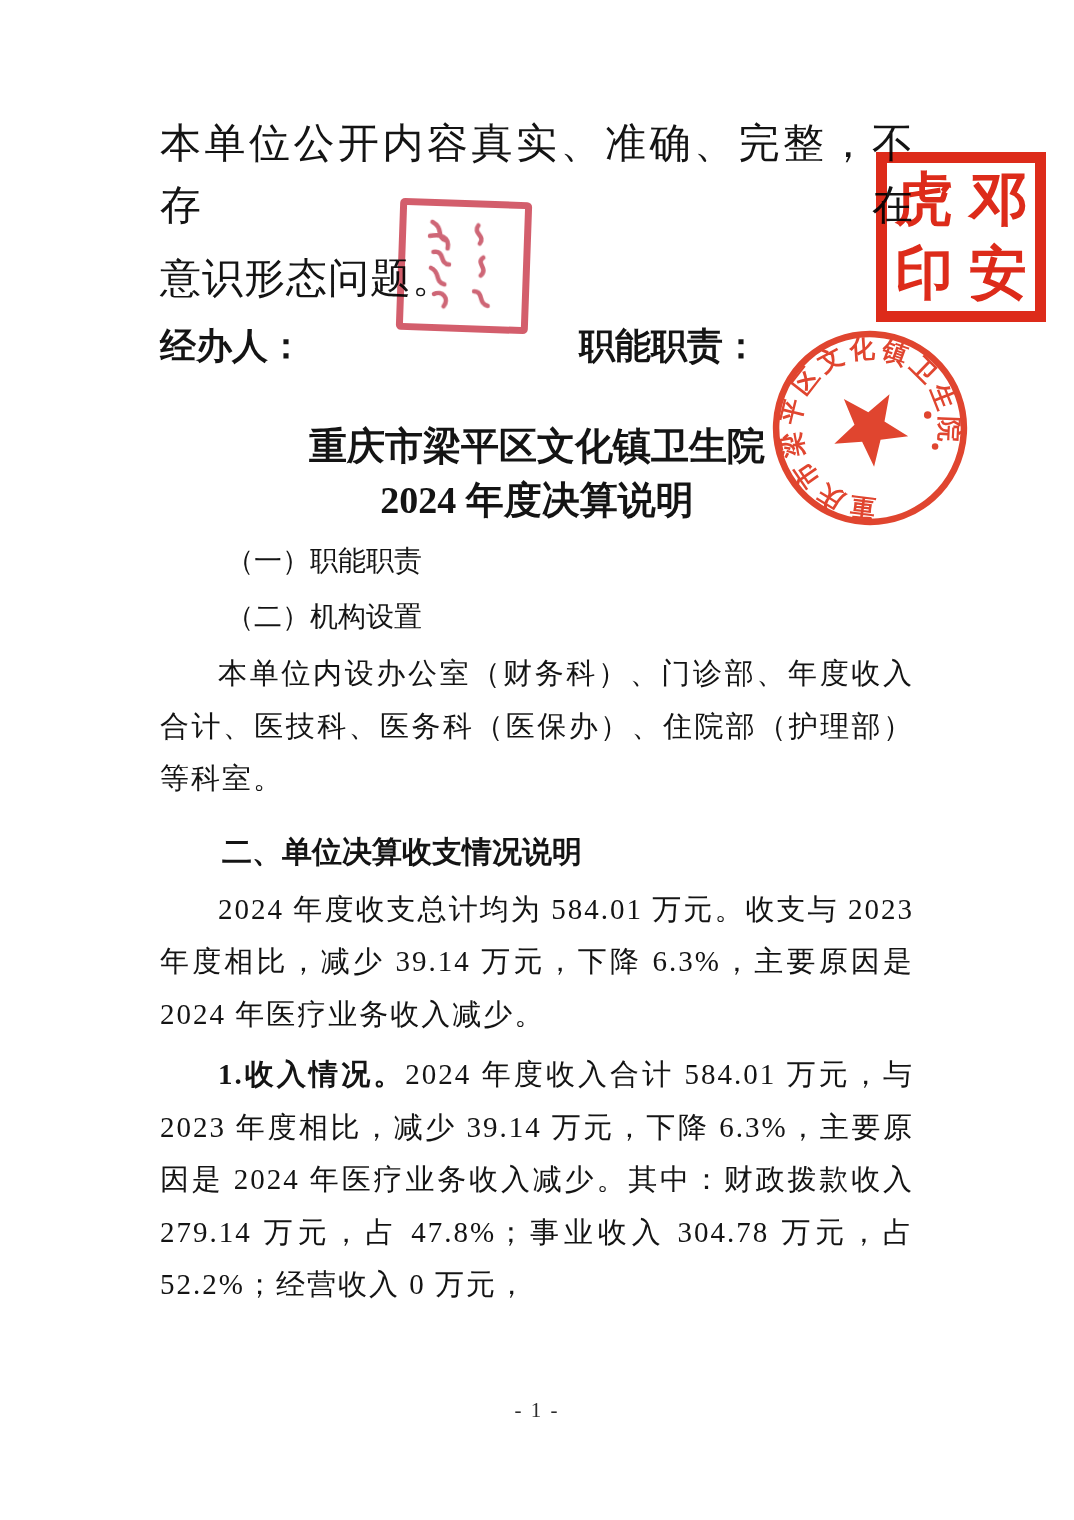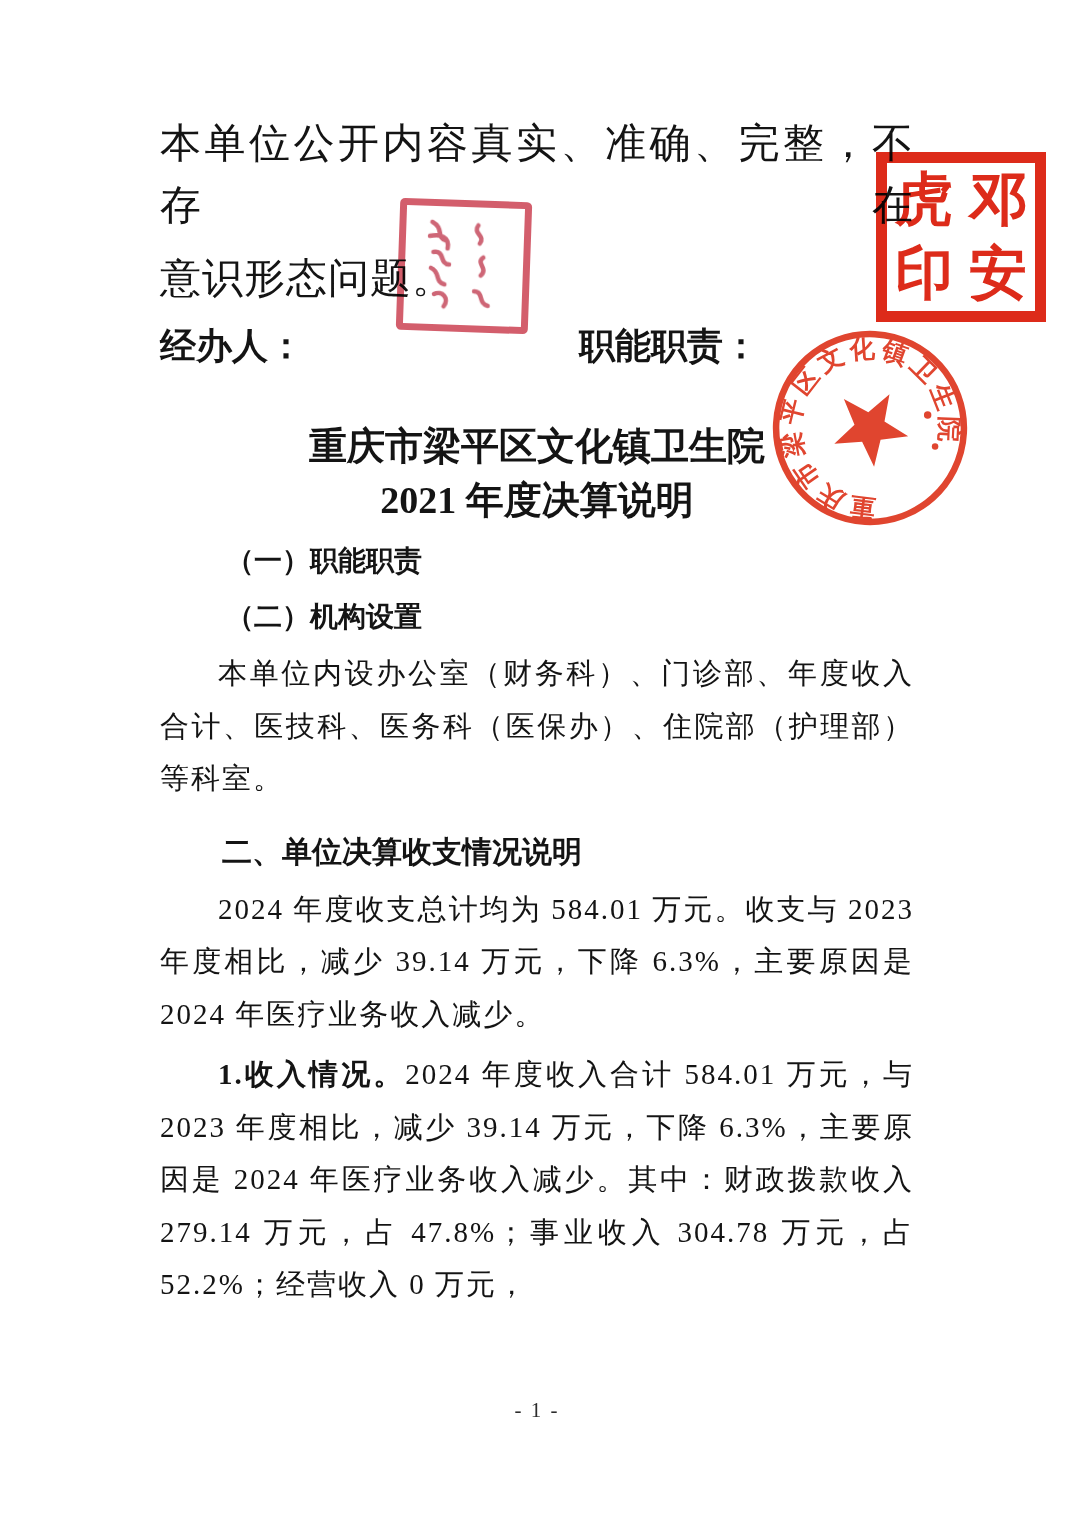--- a/index.html
+++ b/index.html
@@ -19,21 +19,21 @@
   .signers .handler { }
   .signers .head { margin-left:266px; }
 
   .doc-title { margin-top:44px; text-align:center; font-weight:bold; font-size:38px; line-height:54px; }
   .doc-title span { display:block; }
 
   .sec1 {
     margin:24px 0 0 62px; font-family:"Liberation Sans","DejaVu Sans",sans-serif;
     font-weight:bold; font-size:30px; line-height:46px;
   }
-  .sec2 { margin:12px 0 0 66px; font-weight:bold; font-size:28px; line-height:44px; }
+  .sec2 { margin:12px 0 0 66px; font-weight:normal; font-size:28px; line-height:44px; }
 
   p.body {
     margin:8px 0 0 0; font-size:29px; line-height:52.5px;
     text-indent:2em; text-align:justify; letter-spacing:2px;
   }
   p.body .lead { font-weight:bold; }
 
   .footer {
     position:absolute; left:0; right:0; top:1398px; text-align:center;
     font-size:21px; color:#2c2c2c; letter-spacing:2px;
@@ -74,21 +74,21 @@
       <span class="line2">意识形态问题。</span>
     </div>
 
     <div class="signers">
       <span class="handler">经办人：</span>
       <span class="head">职能职责：</span>
     </div>
 
     <div class="doc-title">
       <span>重庆市梁平区文化镇卫生院</span>
-      <span>2021 年度决算说明</span>
+      <span>2024 年度决算说明</span>
     </div>
 
 
     <div class="sec2">（一）职能职责</div>
 
     <div class="sec2">（二）机构设置</div>
     <p class="body">本单位内设办公室（财务科）、门诊部、年度收入合计、医技科、医务科（医保办）、住院部（护理部）等科室。</p>
 
     <div class="sec1">二、单位决算收支情况说明</div>
 

